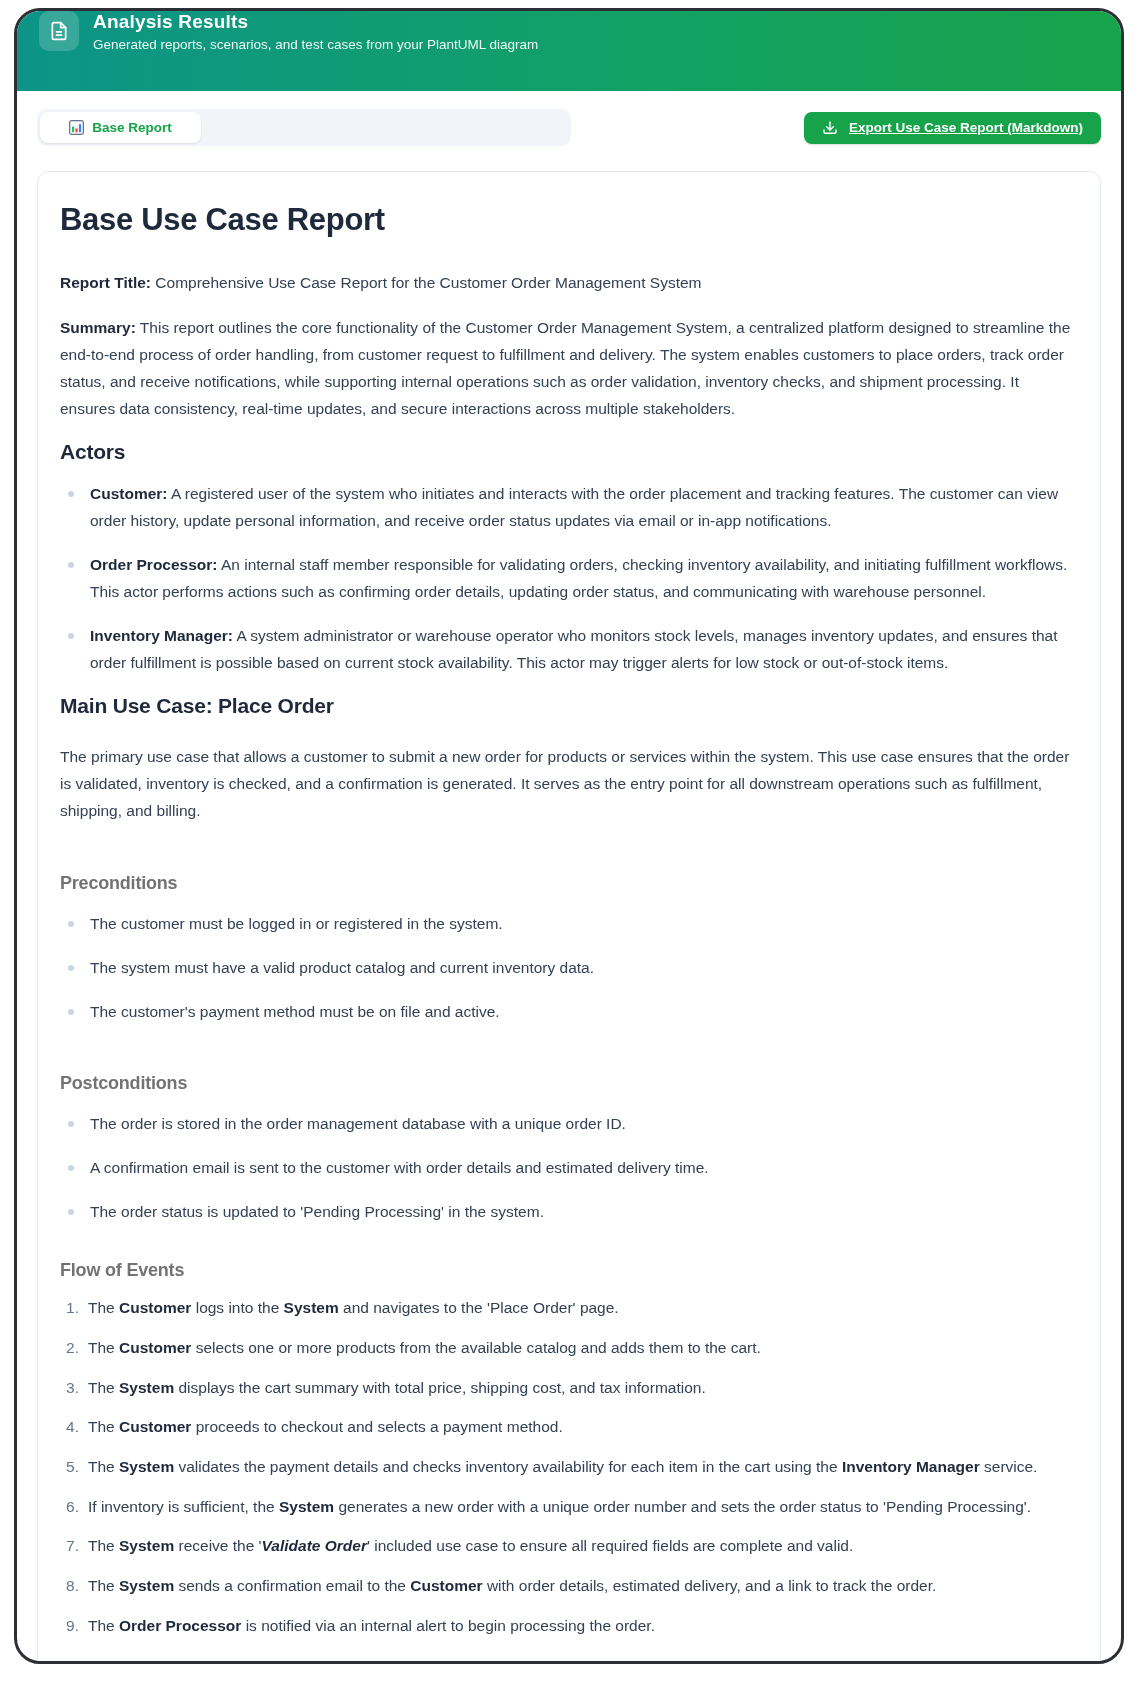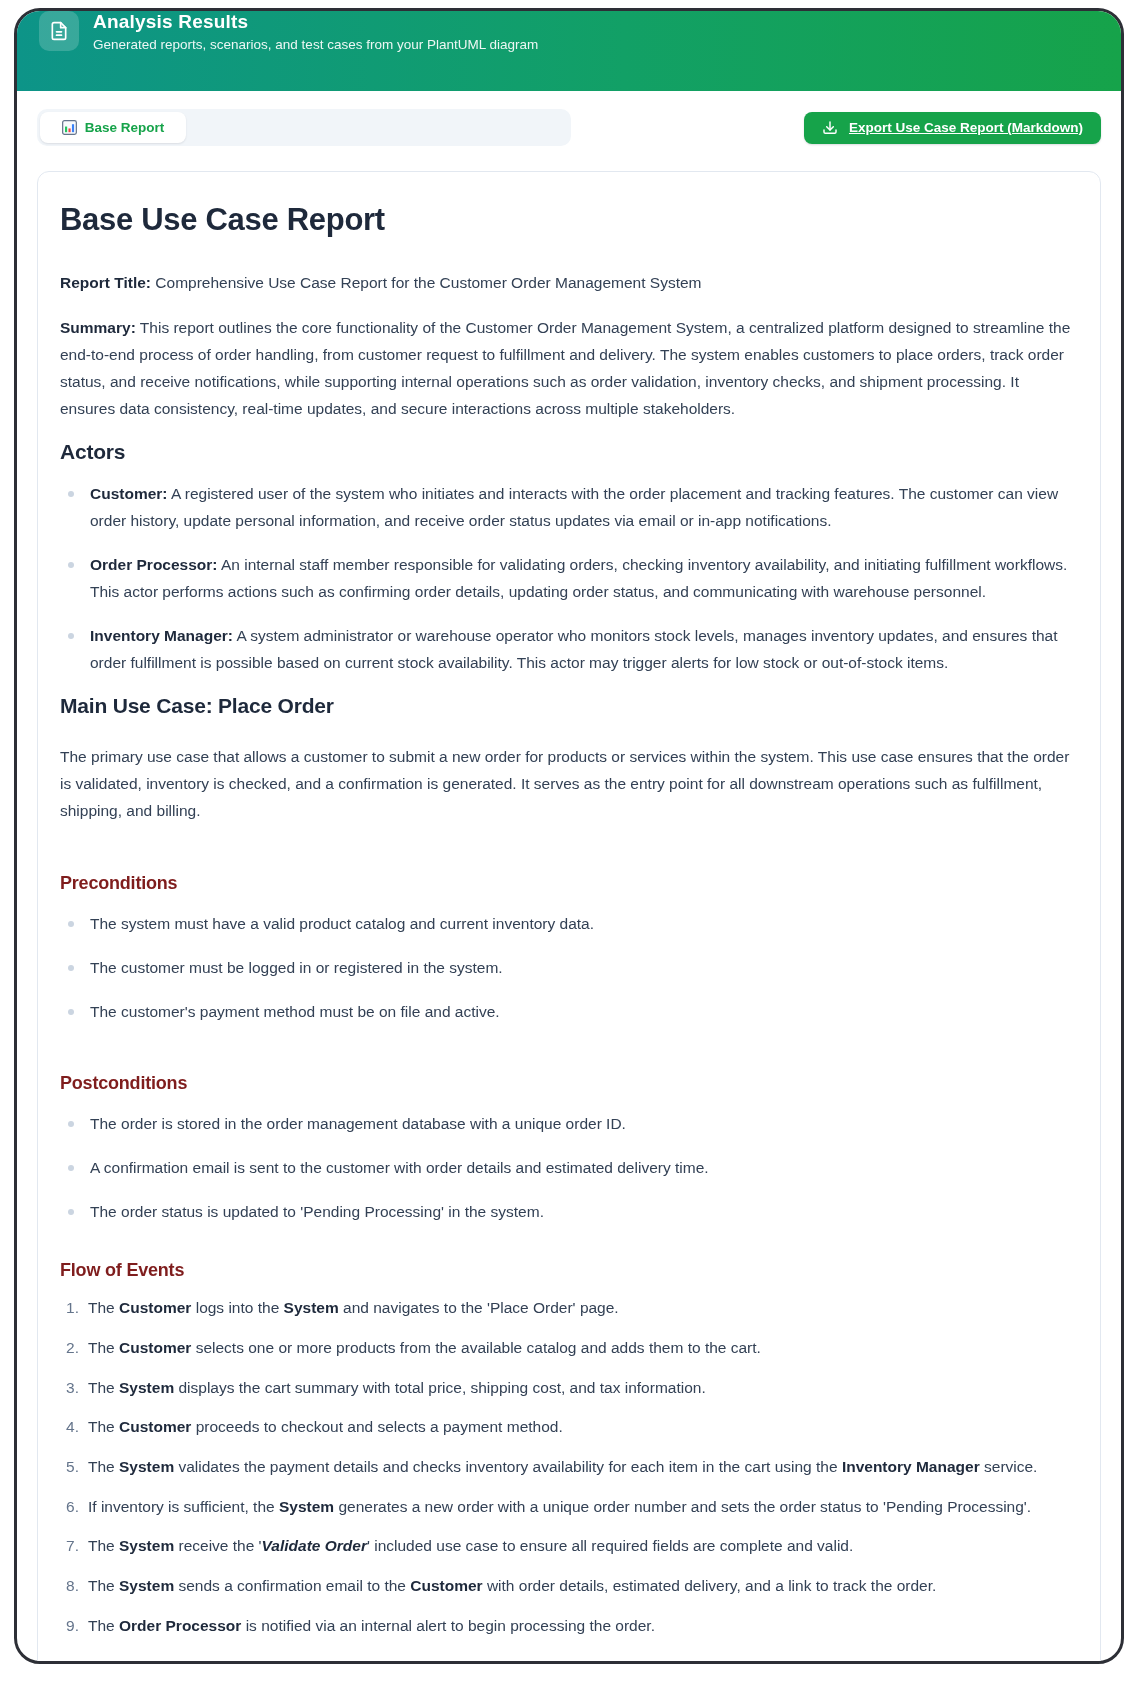--- a/index.html
+++ b/index.html
@@ -41,21 +41,21 @@
     margin: 18px 20px 0;
   }
   .tab-strip {
     width: 534px;
     background: #f1f5f9;
     border-radius: 10px;
     padding: 3px;
     display: flex;
   }
   .tab {
-    width: 146px;
+    width: 161px;
     display: flex; align-items: center; justify-content: center; gap: 8px;
     background: #ffffff;
     border: none;
     border-radius: 8px;
     padding: 8px 0;
     color: #16a34a;
     font-family: inherit;
     font-size: 13.5px;
     font-weight: 700;
     box-shadow: 0 1px 2px rgba(15,23,42,0.10);
@@ -101,21 +101,21 @@
   h2.section {
     font-size: 21px;
     font-weight: 700;
     color: #1e293b;
     margin-top: 17px;
     letter-spacing: -0.2px;
   }
   h3.section {
     font-size: 18px;
     font-weight: 700;
-    color: #7f1d1d;
+    color: #737373;
     margin-top: 48px;
     letter-spacing: -0.2px;
   }
   h3.flow-heading { margin-top: 34px; }
   ul.bullets { list-style: none; margin-top: 12px; }
   ul.bullets li {
     position: relative;
     padding-left: 30px;
     margin-top: 17px;
     font-size: 15.5px;
@@ -226,25 +226,25 @@
       </li>
     </ul>
 
     <h2 class="section">Main Use Case: Place Order</h2>
     <p class="desc">The primary use case that allows a customer to submit a new order for products or services within the system. This use case ensures that the order is validated, inventory is checked, and a confirmation is generated. It serves as the entry point for all downstream operations such as fulfillment, shipping, and billing.</p>
 
     <h3 class="section">Preconditions</h3>
     <ul class="bullets">
       <li>
         <span class="dot"></span>
+        <span>The customer must be logged in or registered in the system.</span>
+      </li>
+      <li>
+        <span class="dot"></span>
         <span>The system must have a valid product catalog and current inventory data.</span>
-      </li>
-      <li>
-        <span class="dot"></span>
-        <span>The customer must be logged in or registered in the system.</span>
       </li>
       <li>
         <span class="dot"></span>
         <span>The customer's payment method must be on file and active.</span>
       </li>
     </ul>
 
     <h3 class="section">Postconditions</h3>
     <ul class="bullets">
       <li>

